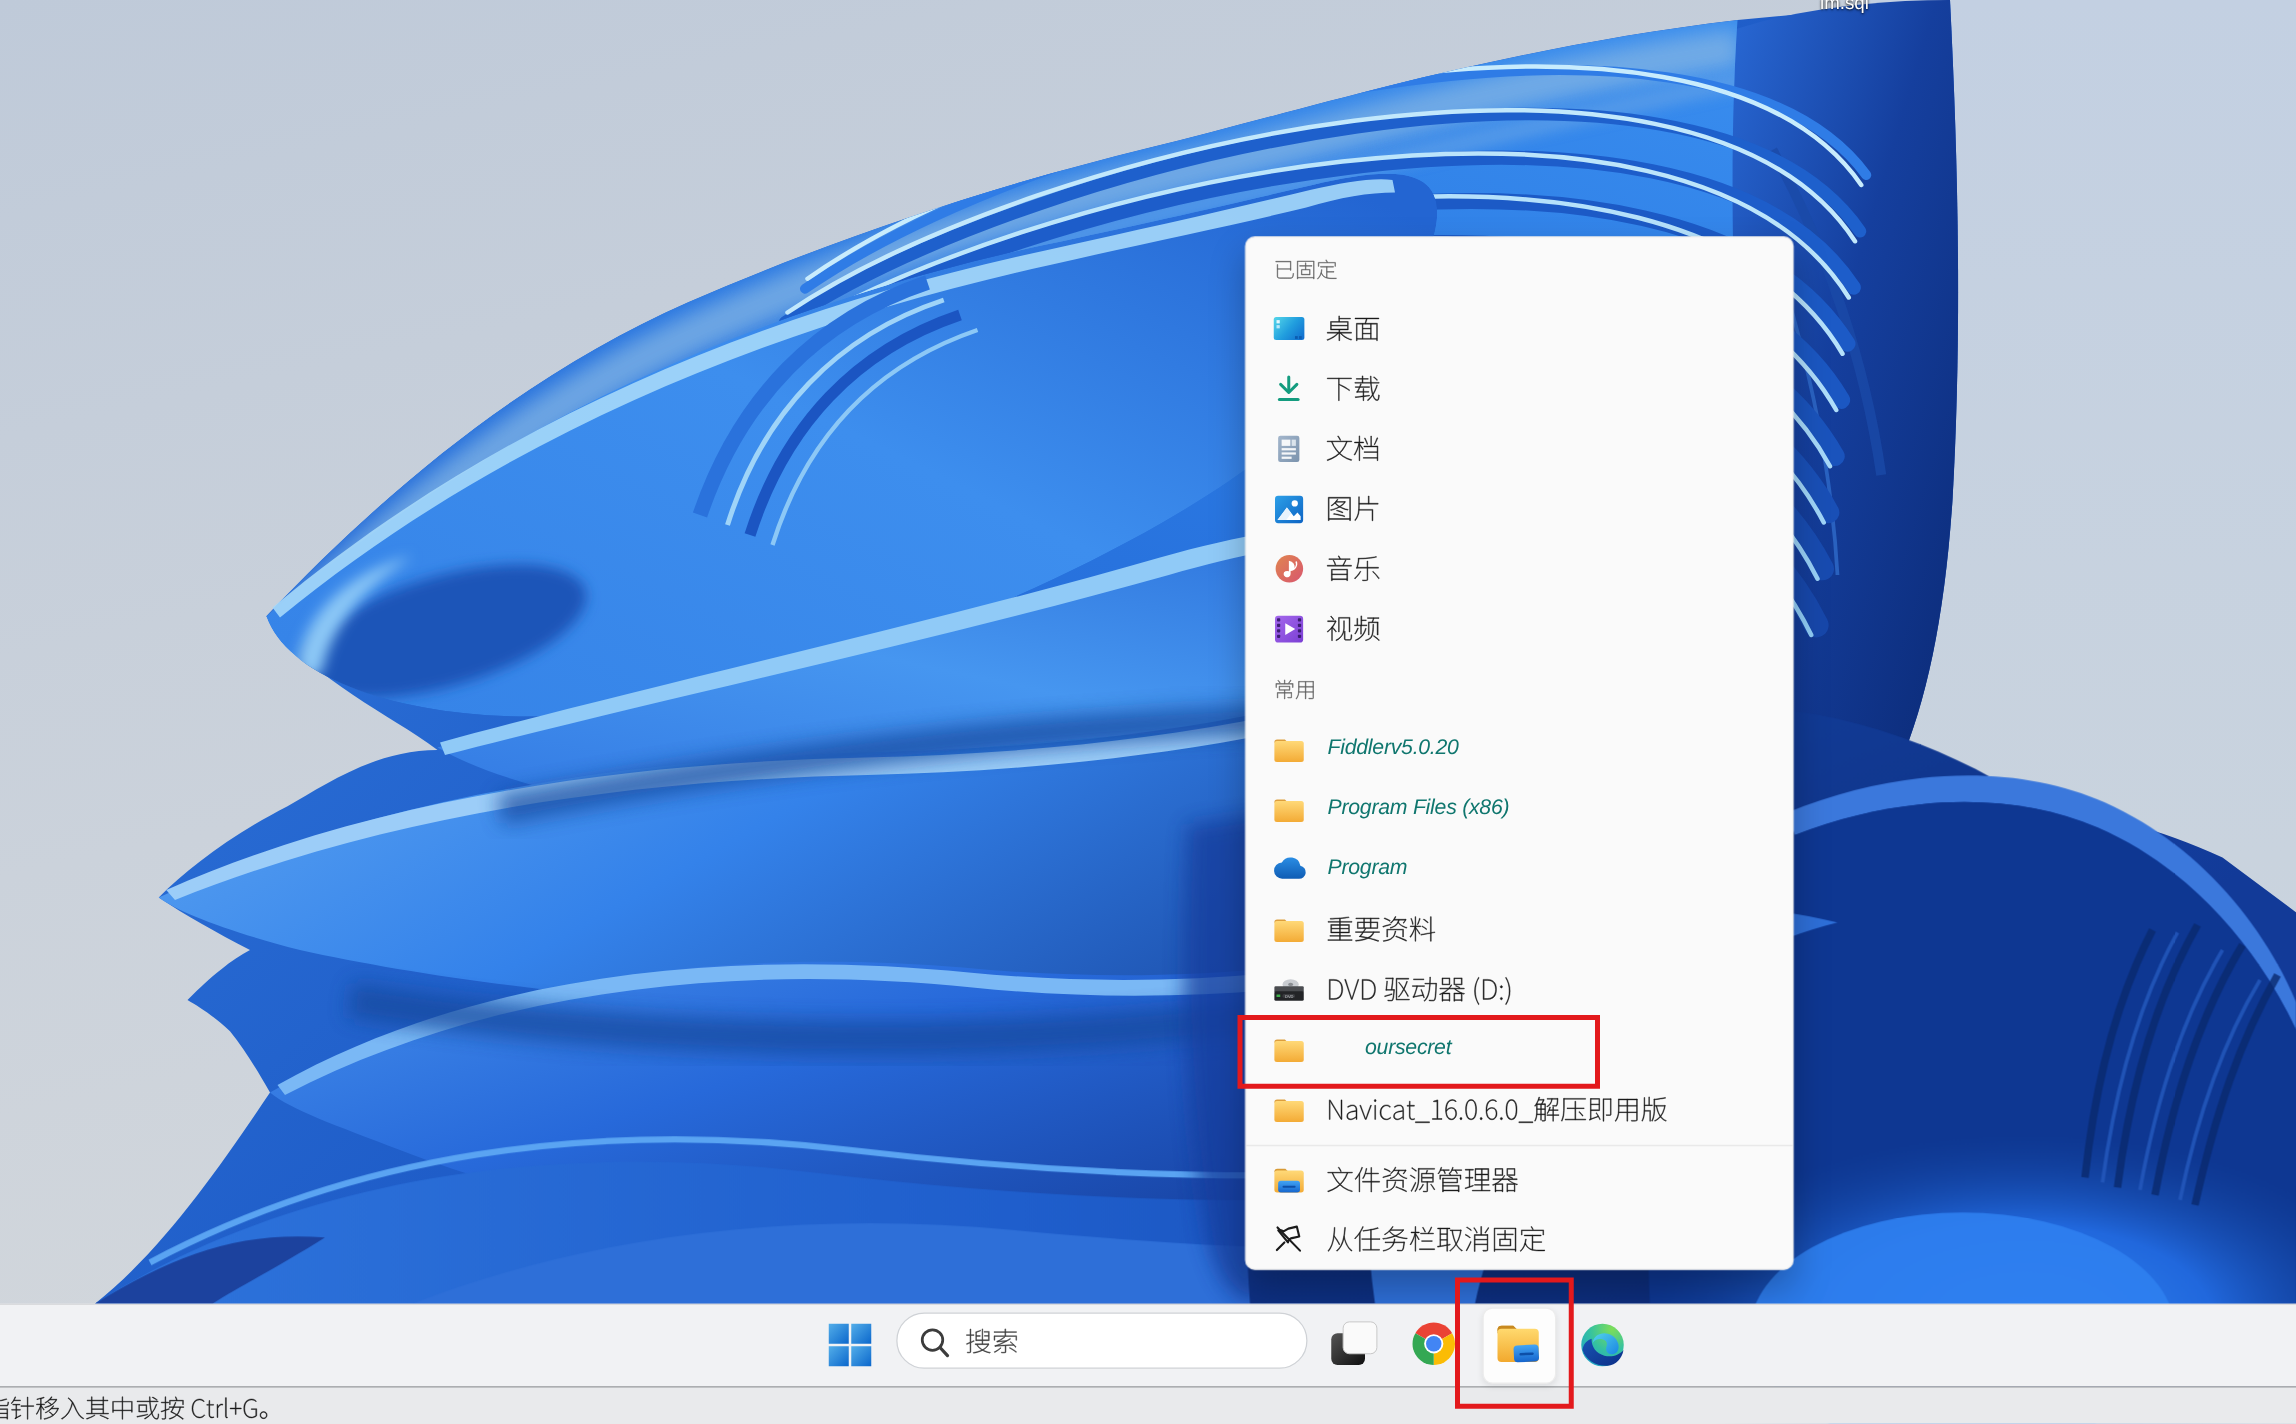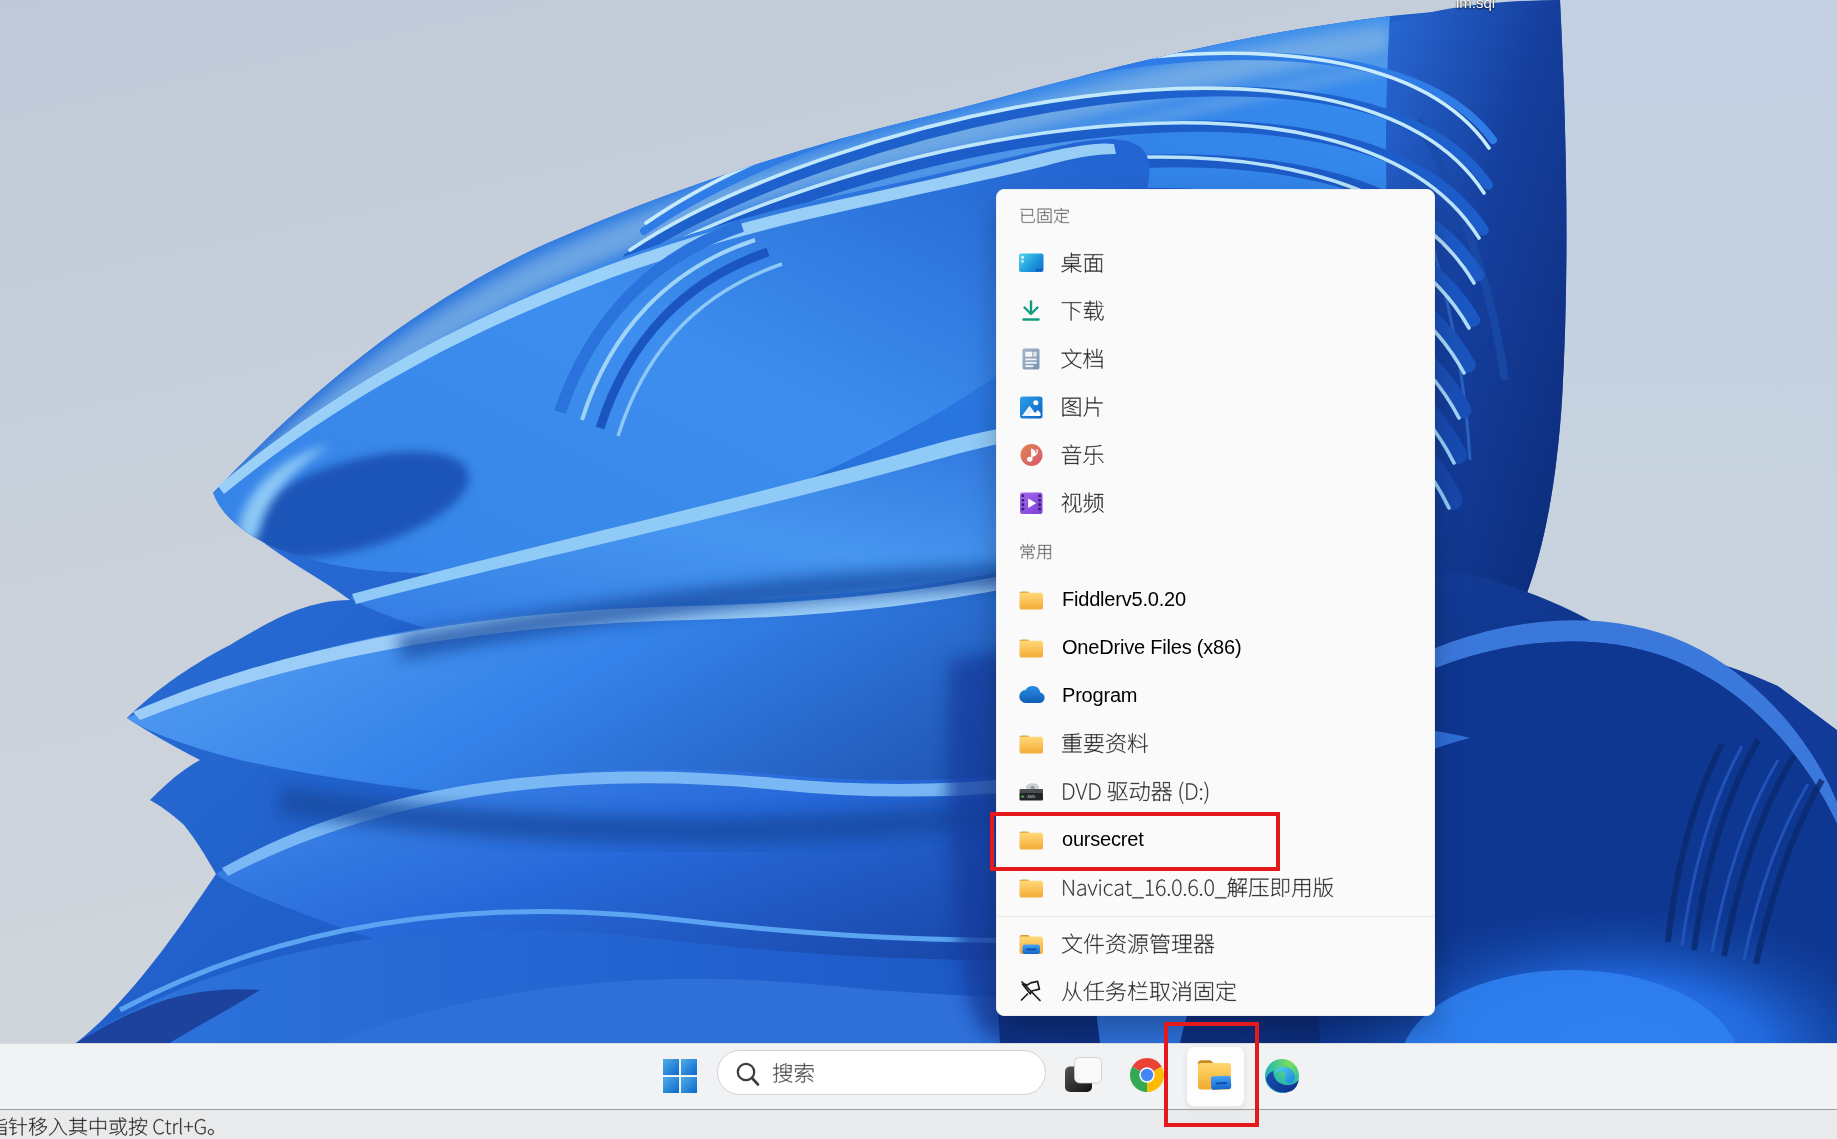--- a/index.html
+++ b/index.html
@@ -1,20 +1,20 @@
 <!DOCTYPE html>
 <html><head><meta charset="utf-8"><style>
 html,body{margin:0;padding:0;width:1837px;height:1139px;overflow:hidden;font-family:"Liberation Sans",sans-serif;}
 #stage{position:relative;width:1837px;height:1139px;}
 .abs{position:absolute;}
 #panel{left:996px;top:189px;width:439px;height:827px;background:#fafafa;border:1px solid #ededed;border-radius:8px;box-shadow:0 14px 28px rgba(0,0,0,0.25);box-sizing:border-box;}
 #psep{left:997px;top:916px;width:437px;height:1px;background:#e6e6e6;}
 #taskbar{left:0;top:1043px;width:1837px;height:66px;background:#f1f2f4;border-top:1px solid #dadbdd;box-sizing:border-box;}
 #bstrip{left:0;top:1109px;width:1837px;height:30px;background:#e9eaec;border-top:1px solid #9a9c9e;box-sizing:border-box;}
-.lat{position:absolute;color:#000000;font-size:20px;letter-spacing:-0.2px;white-space:pre;line-height:1;}
+.lat{position:absolute;color:#0f766e;font-size:17px;letter-spacing:-0.2px;white-space:pre;line-height:1;font-style:italic;}
 #search{left:717px;top:1050px;width:329px;height:45px;background:#fff;border:1px solid #cfd2d6;border-radius:23px;box-sizing:border-box;}
 #fehover{left:1186px;top:1046px;width:59px;height:61px;background:#fdfdfd;border:1px solid #ececec;border-radius:8px;box-shadow:0 2px 5px rgba(0,0,0,0.08);box-sizing:border-box;}
 .redrect{position:absolute;border:4px solid #e3191c;box-sizing:border-box;}
 #imsql{position:absolute;left:1456px;top:-6px;font-size:15px;color:#fff;text-shadow:0 1px 2px rgba(0,0,0,0.85),0 0 1px rgba(0,0,0,0.5);}
 </style></head><body>
 <div id="stage">
 <div class="abs" style="left:0;top:0"><svg width="1837" height="1139" viewBox="0 0 1837 1139">
 <defs>
 <linearGradient id="bg" x1="0" y1="0" x2="0.35" y2="1">
  <stop offset="0" stop-color="#bfcad9"></stop>
@@ -388,17 +388,17 @@
 <rect x="14" y="18" width="20" height="13.5" rx="3" fill="url(#lgfe)" transform="rotate(-3 24 24)"></rect>
 <rect x="18.5" y="24.2" width="11.5" height="2" rx="1" fill="#0d4fa8" transform="rotate(-3 24 25)"></rect>
 </g>
       <g transform="translate(1282,1076)">
 <circle r="17" fill="url(#lged1)"></circle>
 <path d="M-16,4 C-13,13 -4,17.2 4,16.5 C11,16 15.5,11 16.8,4 C13,8.5 7,10 1.5,8.5 C-5,6.7 -9,1.5 -8.7,-5 C-13,-3.5 -15.5,-0.5 -16,4 Z" fill="url(#lged3)"></path>
 <path d="M-8.7,-5 C-8,-11 -2.5,-14.5 3.5,-14 C9.5,-13.5 14,-9.5 15.5,-4 C16.5,0.5 14.8,4.5 11,5.5 C7.5,6.3 4.5,4.7 4,1.5 C3.6,-1 5,-2.5 4.7,-4.5 C4.3,-7.5 1,-9 -2.7,-8.7 C-5.3,-8.5 -7.5,-7 -8.7,-5 Z" fill="url(#lged5)" transform="translate(-0.5,2.6) scale(0.85)" opacity="0.95"></path>
 </g>
 </svg>
 <div class="lat" style="left:1062px;top:589px">Fiddlerv5.0.20</div>
-<div class="lat" style="left:1062px;top:637px">OneDrive Files (x86)</div>
+<div class="lat" style="left:1062px;top:637px">Program Files (x86)</div>
 <div class="lat" style="left:1062px;top:685px">Program</div>
-<div class="lat" style="left:1062px;top:829px">oursecret</div>
+<div class="lat" style="left:1092px;top:829px">oursecret</div>
 <div class="redrect" style="left:990px;top:812px;width:290px;height:59px"></div>
 <div class="redrect" style="left:1164px;top:1022px;width:95px;height:105px"></div>
 </div>
 </body></html>

